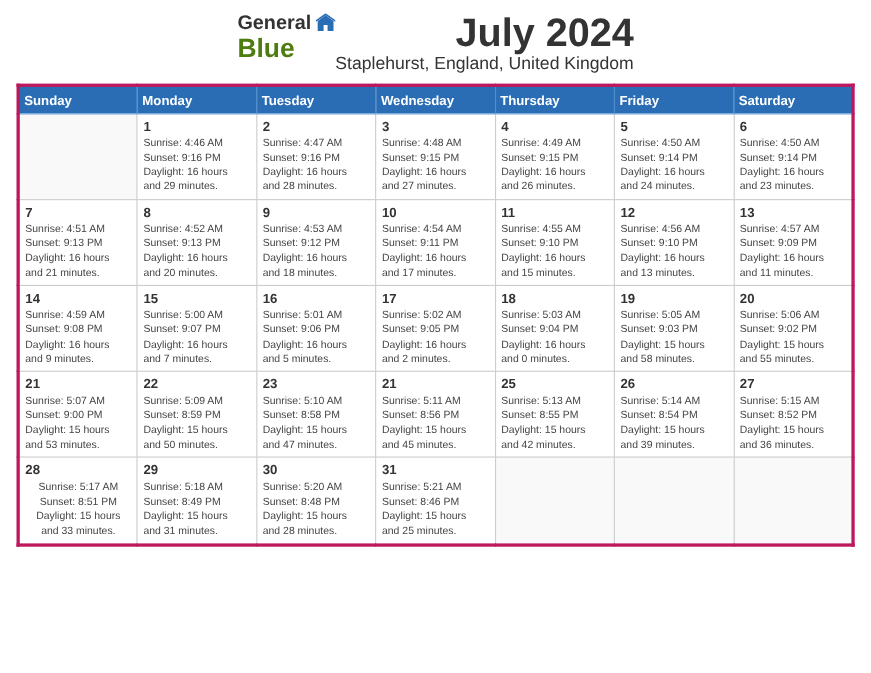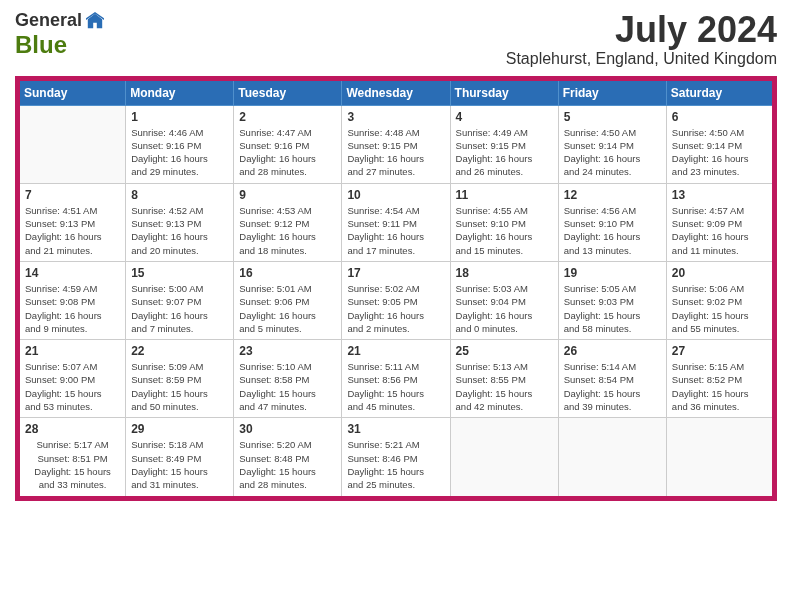--- a/index.html
+++ b/index.html
@@ -11,21 +11,21 @@
       padding: 0;
     }
     .page {
       width: 792px;
       min-height: 612px;
       background: #fff;
       padding: 10px 15px 15px 15px;
     }
     .header {
       display: flex;
-      justify-content: space-between;
+      justify-content: center;
       align-items: flex-start;
       margin-bottom: 8px;
     }
     .logo {
       display: flex;
       flex-direction: column;
       align-items: flex-start;
     }
     .logo-text {
       display: flex;
@@ -57,21 +57,21 @@
       line-height: 1.1;
     }
     .location-title {
       font-size: 16px;
       color: #333;
       font-weight: normal;
     }
     .calendar {
       width: 100%;
       border-collapse: collapse;
-      border: 5px solid #be185d;
+      border: 3px solid #be185d;
     }
     .calendar th {
       background: #2a6db5;
       color: #fff;
       font-size: 12px;
       font-weight: bold;
       padding: 5px 4px;
       text-align: left;
       border: 1px solid #5090cc;
     }

